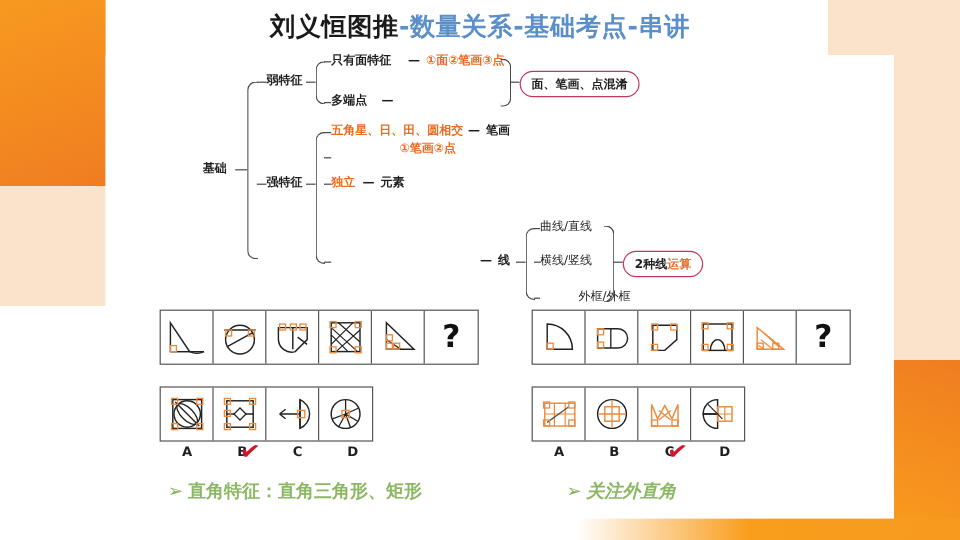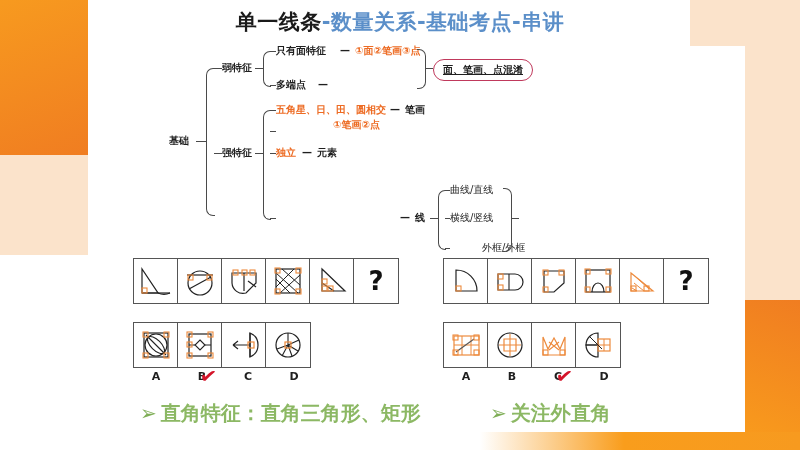--- a/index.html
+++ b/index.html
@@ -54,39 +54,39 @@
   .optrow{position:absolute;display:flex;border:1px solid #555;background:#fff;}
   .qmark{font-size:26px;font-weight:700;color:#111;line-height:1;
     font-family:"DejaVu Sans","Liberation Sans",sans-serif;}
   .labels{position:absolute;display:flex;}
   .lab{width:46px;text-align:center;font-size:11px;font-weight:700;color:#1f1f1f;
     position:relative;}
   .tick{position:absolute;left:50%;top:-6px;font-size:20px;color:#d4142a;
     font-weight:700;transform:translateX(-2px) rotate(8deg);}
 
   
-  .cap{position:absolute;white-space:nowrap;font-size:20px;font-weight:700;
+  .cap{position:absolute;white-space:nowrap;font-size:15px;font-weight:700;
     color:#8cb864;}
   .cap .arw{color:#7fae57;margin-right:4px;}
 </style>
 </head>
 <body>
 
 <div class="deco" id="deco-right-peach"></div>
 <div class="deco" id="deco-right-orange"></div>
 <div class="deco" id="deco-left-bar"></div>
 <div class="deco" id="deco-left-peach"></div>
 <div class="deco" id="deco-left-white"></div>
 <div class="deco" id="deco-top-right"></div>
 <div class="deco" id="deco-bottom-bar"></div>
 <div class="deco" id="deco-bottom-left"></div>
 <div class="canvas"></div>
 
 <div id="title">
-  <span class="t-black">单一线条</span><span class="t-blue">-数量关系-基础考点-串讲</span>
+  <span class="t-black">刘义恒图推</span><span class="t-blue">-数量关系-基础考点-串讲</span>
 </div>
 
 <div id="tree">
 
   <div class="tx blk" style="left:169px;top:80px;">基础</div>
   <div class="ln h" style="left:196px;top:86px;width:10px;"></div>
   <div class="brace" style="left:206px;top:13px;width:8px;height:146px;"></div>
 
   <div class="ln h" style="left:214px;top:13px;width:8px;"></div>
   <div class="tx blk" style="left:222px;top:7px;">弱特征</div>
@@ -98,21 +98,21 @@
   <div class="tx blk" style="left:340px;top:-10px;">—</div>
   <div class="tx org" style="left:355px;top:-10px;">①面②笔画③点</div>
 
   <div class="ln h" style="left:270px;top:30px;width:6px;"></div>
   <div class="tx blk" style="left:276px;top:24px;">多端点</div>
   <div class="tx blk" style="left:318px;top:24px;">—</div>
   <div class="tx org" style="left:333px;top:24px;margin-top:40px;">①笔画②点</div>
 
   <div class="brace-r" style="left:417px;top:-6px;width:8px;height:38px;"></div>
   <div class="ln h" style="left:425px;top:13px;width:8px;"></div>
-  <div class="rbox" style="left:433px;top:4px;text-decoration:underline;">面、笔画、点混淆</div>
+  <div class="rbox" style="left:433px;top:4px;">面、笔画、点混淆</div>
 
   <div class="ln h" style="left:214px;top:98px;width:8px;"></div>
   <div class="tx blk" style="left:222px;top:92px;">强特征</div>
   <div class="ln h" style="left:255px;top:98px;width:8px;"></div>
   <div class="brace" style="left:263px;top:55px;width:7px;height:108px;"></div>
 
   <div class="ln h" style="left:270px;top:55px;width:6px;"></div>
   <div class="tx org" style="left:276px;top:49px;">五角星、日、田、圆相交</div>
   <div class="tx blk" style="left:390px;top:49px;">—</div>
   <div class="tx blk" style="left:405px;top:49px;">笔画</div>
@@ -132,20 +132,23 @@
   <div class="brace" style="left:438px;top:135px;width:7px;height:58px;"></div>
   <div class="ln h" style="left:445px;top:135px;width:5px;"></div>
   <div class="tx blk" style="left:450px;top:129px;font-weight:400;">曲线/直线</div>
   <div class="ln h" style="left:445px;top:163px;width:5px;"></div>
   <div class="tx blk" style="left:450px;top:157px;font-weight:400;">横线/竖线</div>
   <div class="ln h" style="left:445px;top:193px;width:5px;"></div>
   <div class="tx blk" style="left:450px;top:187px;font-weight:400;margin-left:32px;">外框/外框</div>
 
   <div class="brace-r" style="left:503px;top:133px;width:8px;height:62px;"></div>
   <div class="ln h" style="left:511px;top:163px;width:8px;"></div>
+  <div class="rbox" style="left:519px;top:154px;">
+    <span>2种线</span><span style="color:#ed6b23;">运算</span>
+  </div>
 </div>
 
 <div class="panelrow" style="left:133px;top:258px;">
   <div class="panel">
     <svg width="40" height="40" viewBox="0 0 40 40">
       <path d="M6 32 L6 8 L22 32 Z" fill="none" stroke="#222" stroke-width="1.2"></path>
       <path d="M22 32 A14 14 0 0 0 34 32" fill="none" stroke="#222" stroke-width="1.2"></path>
       <path d="M6 32 L34 32" stroke="#222" stroke-width="1.2" fill="none"></path>
       <rect x="6" y="27" width="5" height="5" fill="none" stroke="#ed8a3c" stroke-width="1.1"></rect>
     </svg>
@@ -335,15 +338,15 @@
   <div class="lab">
     <span>C</span>
     <span class="tick">✔</span>
   </div>
   <div class="lab">D</div>
 </div>
 
 <div class="cap" style="left:140px;top:400px;">
   <span class="arw">➢</span><span>直角特征：直角三角形、矩形</span>
 </div>
-<div class="cap" style="left:490px;top:400px;">
+<div class="cap" style="left:472px;top:400px;font-style:italic;">
   <span class="arw">➢</span><span>关注外直角</span>
 </div>
 
 </body></html>

